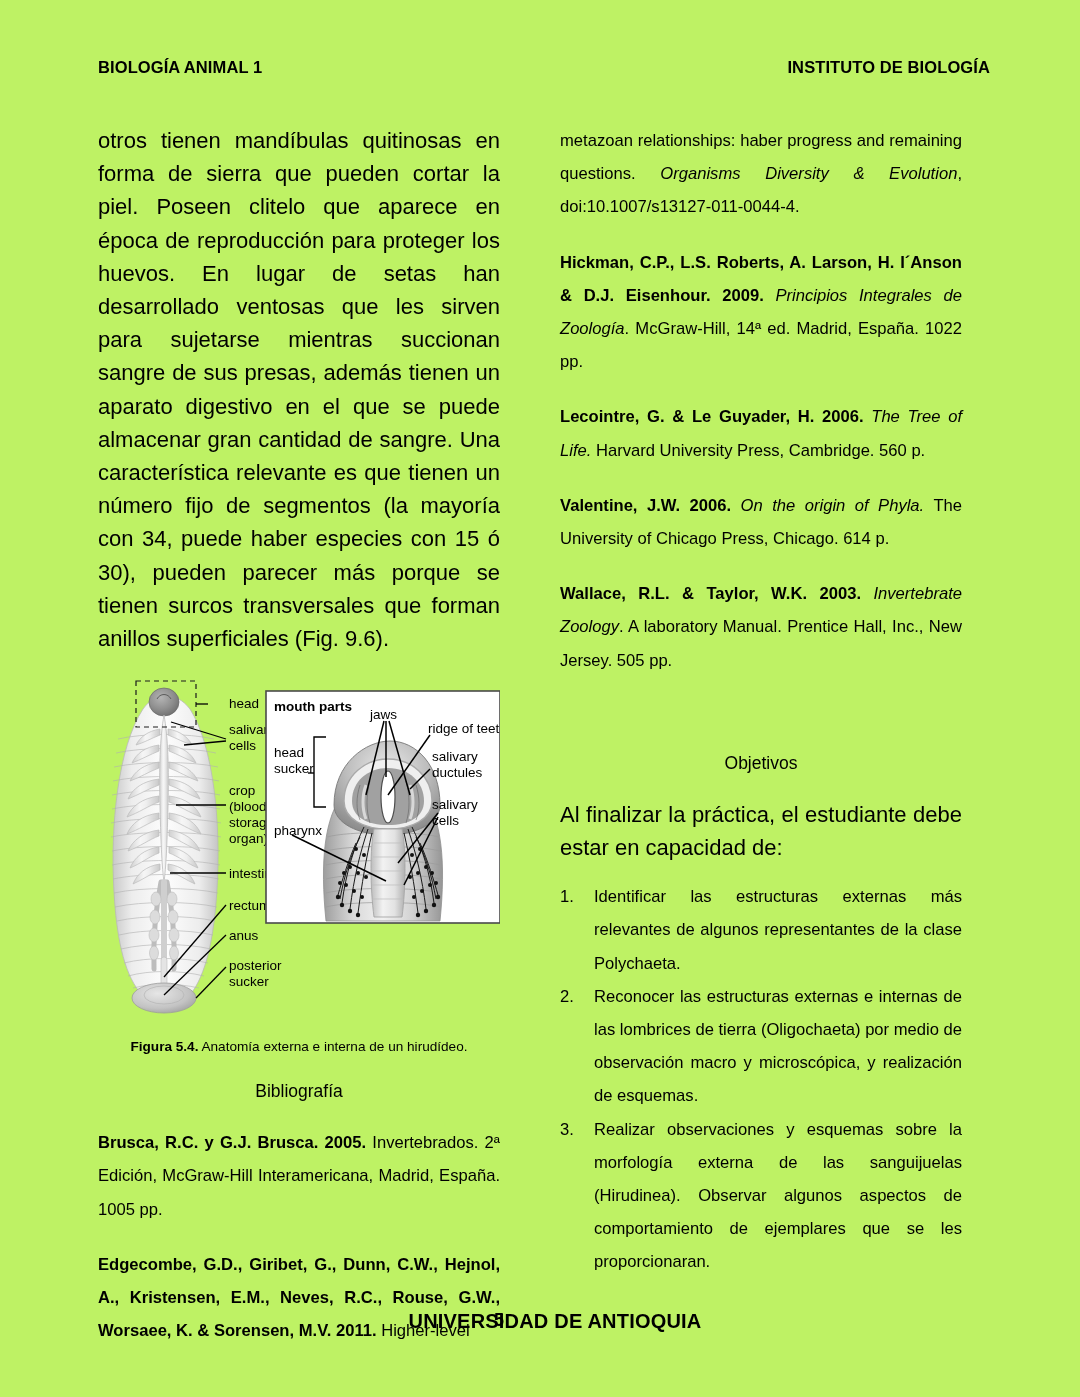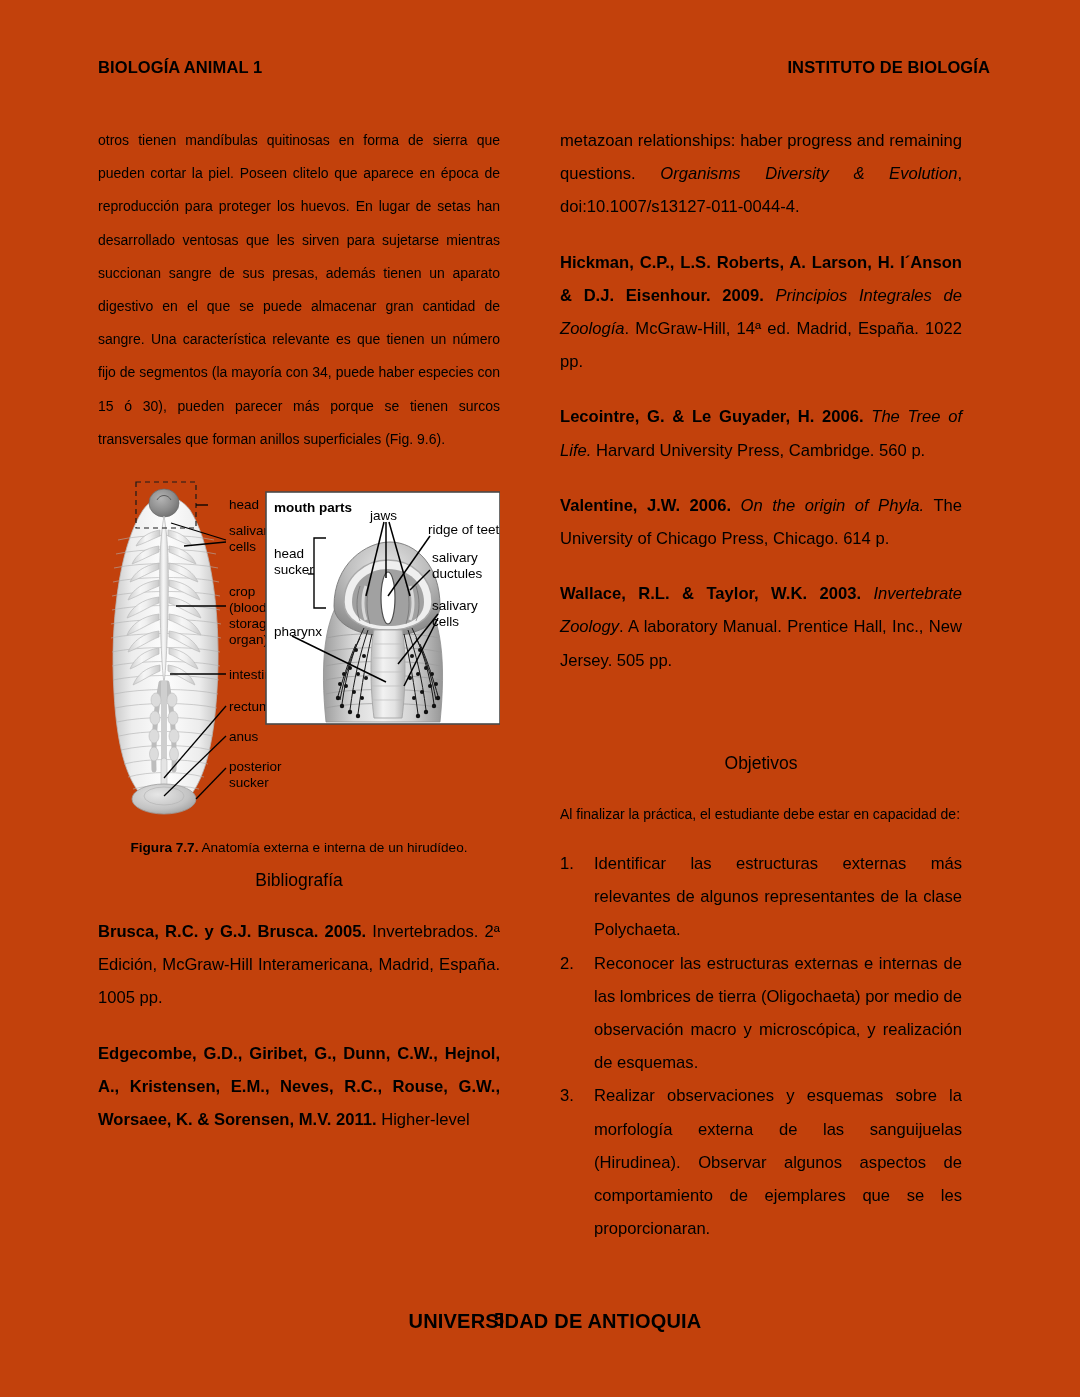--- a/index.html
+++ b/index.html
@@ -8,21 +8,21 @@
     background: #ffffff;
   }
   body {
     font-family: "Liberation Sans", sans-serif;
     color: #000000;
   }
   .page {
     position: relative;
     width: 1080px;
     height: 1397px;
-    background: #c2410c;
+    background: #bef264;
     overflow: hidden;
     box-sizing: border-box;
   }
 
   
   .header {
     position: absolute;
     top: 58px;
     left: 98px;
     right: 90px;
@@ -46,21 +46,21 @@
   .col {
     position: absolute;
     top: 0;
     width: 402px;
   }
   .col-left  { left: 0; }
   .col-right { left: 462px; }
 
   p.body {
     margin: 0 0 14px 0;
-    font-size: 14px;
+    font-size: 22px;
     line-height: 33.2px;
     text-align: justify;
     text-justify: inter-word;
   }
   p.body.nobottom { margin-bottom: 0; }
 
   .ref {
     margin: 0 0 22px 0;
     font-size: 16.6px;
     line-height: 33.2px;
@@ -424,25 +424,25 @@
               <text x="334" y="84">salivary</text>
               <text x="334" y="100">ductules</text>
               <text x="334" y="132">salivary</text>
               <text x="334" y="148">cells</text>
               <text x="176" y="158">pharynx</text>
             </g>
           </g>
         </svg>
 
         <div class="figcaption">
-          <b>Figura 7.7.</b><span> Anatomía externa e interna de un hirudídeo.</span>
+          <b>Figura 5.4.</b><span> Anatomía externa e interna de un hirudídeo.</span>
         </div>
       </div>
 
-      <h2 class="section" style="margin-top:34px;">Bibliografía</h2>
+      <h2 class="section" style="margin-top:46px;">Bibliografía</h2>
 
       <div class="ref">
         <b>Brusca, R.C. y G.J. Brusca. 2005.</b><span> Invertebrados. 2ª Edición, McGraw-Hill Interamericana, Madrid, España. 1005 pp.</span>
       </div>
 
       <div class="ref">
         <b>Edgecombe, G.D., Giribet, G., Dunn, C.W., Hejnol, A., Kristensen, E.M., Neves, R.C., Rouse, G.W., Worsaee, K. &amp; Sorensen, M.V. 2011.</b><span> Higher-level</span>
       </div>
 
     </div>

